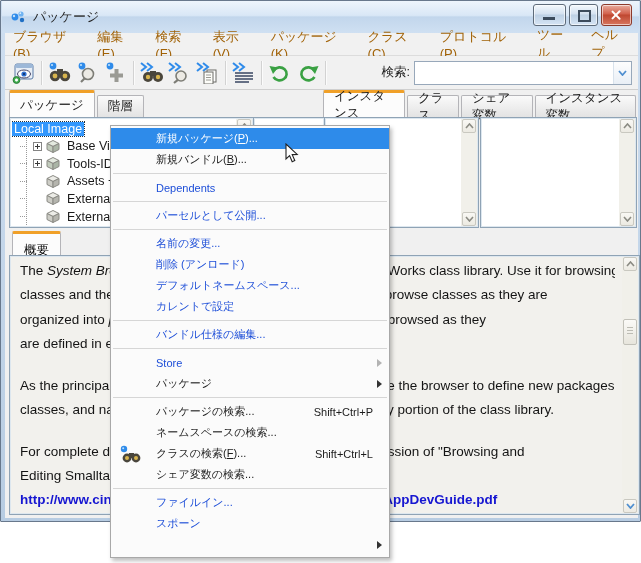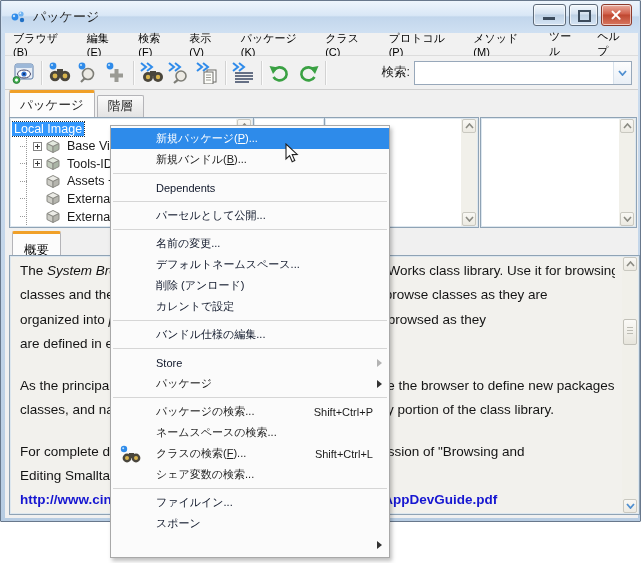--- a/index.html
+++ b/index.html
@@ -27,21 +27,21 @@
   .glyph-close{position:absolute;inset:0;}
   .glyph-close i{position:absolute;left:13px;top:4px;width:2.4px;height:12px;background:#fff;border-radius:1px;}
   .glyph-close i:first-child{transform:rotate(45deg);}
   .glyph-close i:last-child{transform:rotate(-45deg);}
 
   .client{position:absolute;left:4px;top:32px;width:633px;height:485px;background:#f0f0f0;}
 
   
   .menubar{position:absolute;left:0;top:0;width:100%;height:22px;background:#f1f1f1;
     border-bottom:1px solid #dcdcdc;display:flex;align-items:center;}
-  .mb-item{padding:3px 8px;font-size:11px;color:#000000;}
+  .mb-item{padding:3px 8px;font-size:13px;color:#a16207;}
   .mb-item u{text-decoration:underline;}
 
   
   .toolbar{position:absolute;left:0;top:23px;width:100%;height:33px;background:#f1f1f1;
     border-bottom:1px solid #cfcfcf;display:flex;align-items:center;}
   .tbtn{width:28px;height:28px;display:flex;align-items:center;justify-content:center;position:relative;}
   .tsep{width:1px;height:24px;background:#d2d2d2;border-right:1px solid #fbfbfb;margin:0 3px;}
   .search-group{margin-left:auto;display:flex;align-items:center;margin-right:6px;}
   .search-label{font-size:12.5px;color:#1a1a1a;margin-right:4px;}
   .combo{width:216px;height:22px;background:#fff;border:1px solid #98a8ba;position:relative;}
@@ -91,21 +91,21 @@
   .doc-line{position:absolute;left:10px;right:24px;font-size:13.5px;color:#141414;white-space:nowrap;overflow:hidden;}
   .doc-line .italic{font-style:italic;}
   .doc-line .link{color:#1616d1;font-weight:bold;}
   .doc-sb .sb-btn.down svg polyline{stroke:#4f8fd0;}
 
   
   .ctxmenu{position:absolute;left:110px;top:125px;width:280px;background:#fbfbfb;
     border:1px solid #a8a8a8;box-shadow:2px 3px 4px rgba(0,0,0,.25);z-index:50;padding:2px 0;box-sizing:border-box;}
   .cm-item{position:relative;height:21px;display:flex;align-items:center;font-size:11px;color:#1c1c1c;padding-left:45px;box-sizing:border-box;}
   .cm-item u{text-decoration:underline;}
-  .cm-item.disabled{color:#0f172a;}
+  .cm-item.disabled{color:#1d4ed8;}
   .cm-item.highlighted{background:#2e8bea;color:#fff;}
   .cm-shortcut{position:absolute;right:16px;}
   .cm-sep{height:1px;background:#d6d6d6;margin:3px 2px;}
   .cm-arrow{position:absolute;right:7px;top:6.5px;width:0;height:0;border-top:4px solid transparent;border-bottom:4px solid transparent;border-left:5px solid #333;}
   .cm-item.disabled .cm-arrow{border-left-color:#b3b3b3;}
   .cm-icon{position:absolute;left:8px;top:2px;}
 
   .cursor{position:absolute;left:285px;top:143px;z-index:60;}
 </style>
 </head>
@@ -142,21 +142,20 @@
     <div class="client">
 
       <div class="menubar" id="menubar">
           <span class="mb-item">ブラウザ(<u>B</u>)</span>
           <span class="mb-item">編集(<u>E</u>)</span>
           <span class="mb-item">検索(<u>F</u>)</span>
           <span class="mb-item">表示(<u>V</u>)</span>
           <span class="mb-item">パッケージ(<u>K</u>)</span>
           <span class="mb-item">クラス(<u>C</u>)</span>
           <span class="mb-item">プロトコル(<u>P</u>)</span>
-          <span class="mb-item">メソッド(<u>M</u>)</span>
           <span class="mb-item">ツール</span>
           <span class="mb-item">ヘルプ</span>
         </div>
 
       <div class="toolbar">
         <div class="tbtn" style="margin-left:5px">
           <svg width="24" height="24" viewBox="0 0 24 24">
             <rect x="3" y="3" width="18" height="15" rx="2" fill="#e8eef6" stroke="#5a7ca8"></rect>
             <rect x="3" y="3" width="18" height="4" rx="2" fill="#9db8d8"></rect>
             <ellipse cx="12" cy="13" rx="6.5" ry="4" fill="#fff" stroke="#446"></ellipse>
@@ -267,20 +266,26 @@
             </div>
           </div>
         </div>
       </div>
 
       <div class="tabrow">
         <div class="tabs left" id="tabs-left">
             <div class="tab active">パッケージ</div>
             <div class="tab">階層</div>
           </div>
+        <div class="tabs right" id="tabs-right">
+            <div class="tab active">インスタンス</div>
+            <div class="tab">クラス</div>
+            <div class="tab">シェア変数</div>
+            <div class="tab">インスタンス変数</div>
+          </div>
       </div>
 
       <div class="pane pane-tree">
         <div class="tree" id="tree">
             <div class="tree-guide"></div>
             <div class="tree-row" style="top: 1px;">
               <span class="tree-label selected">Local Image</span>
             </div>
             <div class="tree-row" style="top: 18.6px;">
               <span class="tree-stub"></span>
@@ -432,24 +437,24 @@
       </div>
       <div class="cm-sep"></div>
       <div class="cm-item disabled">
         <span>パーセルとして公開...</span>
       </div>
       <div class="cm-sep"></div>
       <div class="cm-item disabled">
         <span>名前の変更...</span>
       </div>
       <div class="cm-item disabled">
+        <span>削除 (アンロード)</span>
+      </div>
+      <div class="cm-item disabled">
         <span>デフォルトネームスペース...</span>
-      </div>
-      <div class="cm-item disabled">
-        <span>削除 (アンロード)</span>
       </div>
       <div class="cm-item disabled">
         <span>カレントで設定</span>
       </div>
       <div class="cm-sep"></div>
       <div class="cm-item disabled">
         <span>バンドル仕様の編集...</span>
       </div>
       <div class="cm-sep"></div>
       <div class="cm-item disabled">

